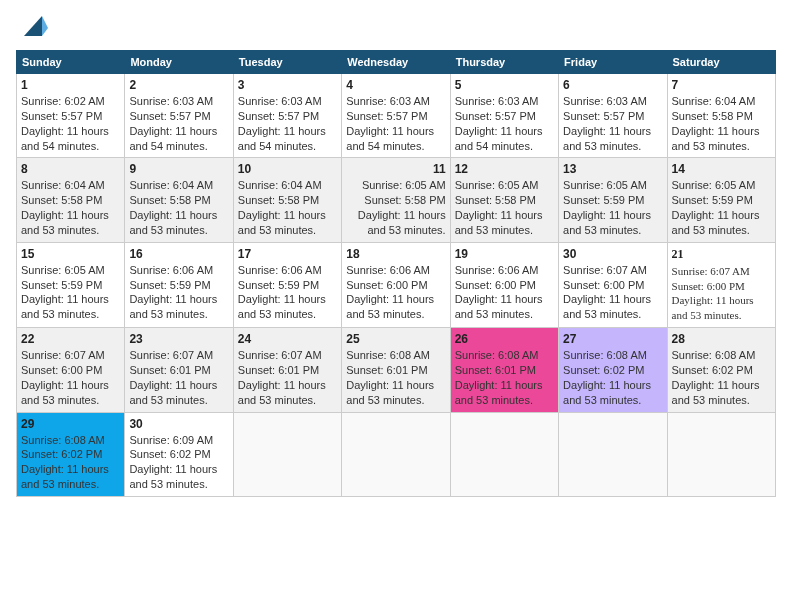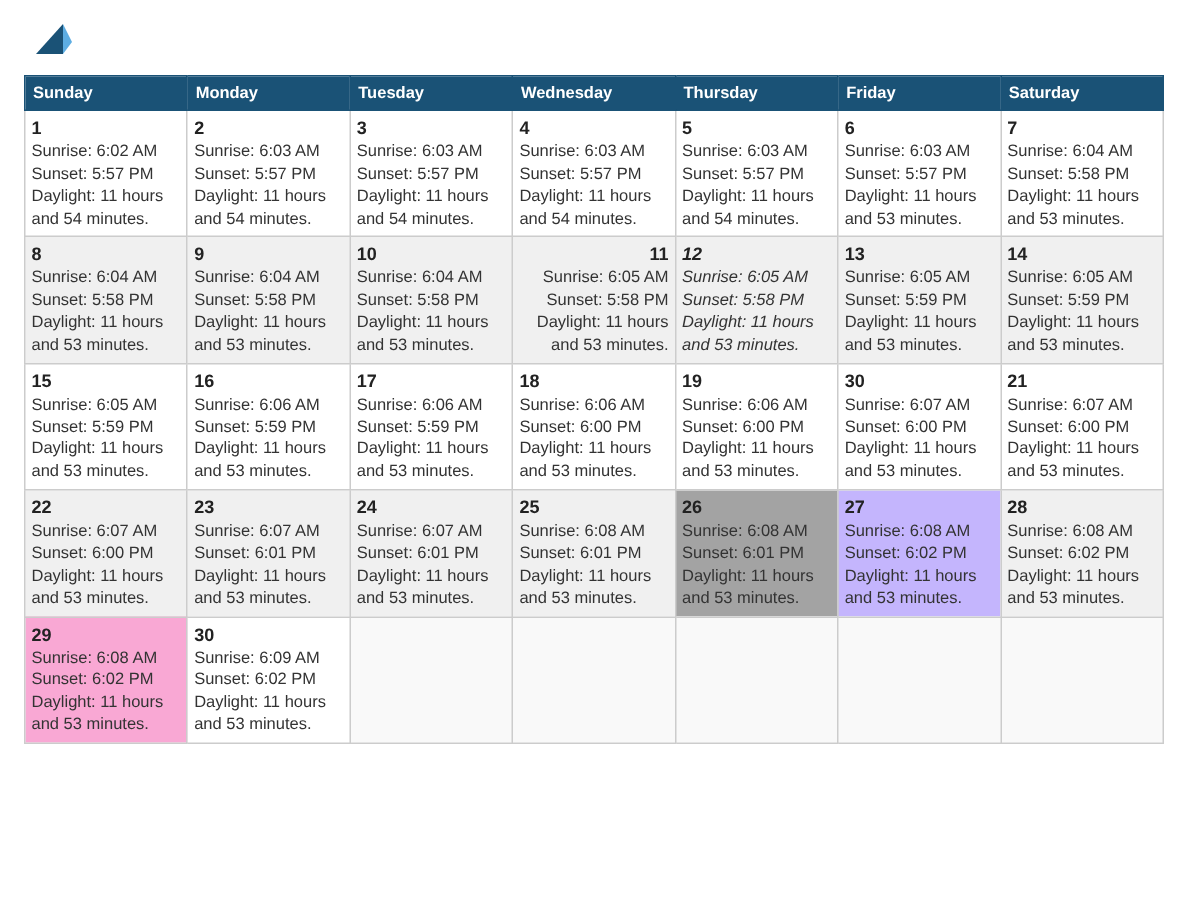--- a/index.html
+++ b/index.html
@@ -212,21 +212,21 @@
           </div>
         </td>
           <td style="background: rgb(240, 240, 240); text-align: right;">
           <span class="day-number">11</span>
           <div class="day-info">
             Sunrise: 6:05 AM<br>
             Sunset: 5:58 PM<br>
             Daylight: 11 hours and 53 minutes.
           </div>
         </td>
-          <td style="background: rgb(240, 240, 240); font-style: italic;">
+          <td style="background: rgb(240, 240, 240);">
           <span class="day-number">12</span>
           <div class="day-info">
             Sunrise: 6:05 AM<br>
             Sunset: 5:58 PM<br>
             Daylight: 11 hours and 53 minutes.
           </div>
         </td>
           <td style="background: rgb(240, 240, 240);">
           <span class="day-number">13</span>
           <div class="day-info">
@@ -286,21 +286,21 @@
           </div>
         </td>
           <td style="background: rgb(255, 255, 255);">
           <span class="day-number">30</span>
           <div class="day-info">
             Sunrise: 6:07 AM<br>
             Sunset: 6:00 PM<br>
             Daylight: 11 hours and 53 minutes.
           </div>
         </td>
-          <td style="background: rgb(255, 255, 255);">
+          <td style="background: rgb(255, 255, 255); font-family: Liberation Serif, serif;">
           <span class="day-number">21</span>
           <div class="day-info">
             Sunrise: 6:07 AM<br>
             Sunset: 6:00 PM<br>
             Daylight: 11 hours and 53 minutes.
           </div>
         </td>
         </tr>
         <tr>
           <td style="background: rgb(240, 240, 240);">
@@ -328,21 +328,21 @@
           </div>
         </td>
           <td style="background: rgb(240, 240, 240);">
           <span class="day-number">25</span>
           <div class="day-info">
             Sunrise: 6:08 AM<br>
             Sunset: 6:01 PM<br>
             Daylight: 11 hours and 53 minutes.
           </div>
         </td>
-          <td style="background: #a3a3a3;">
+          <td style="background: #ec4899;">
           <span class="day-number">26</span>
           <div class="day-info">
             Sunrise: 6:08 AM<br>
             Sunset: 6:01 PM<br>
             Daylight: 11 hours and 53 minutes.
           </div>
         </td>
           <td style="background: #c4b5fd;">
           <span class="day-number">27</span>
           <div class="day-info">
@@ -354,21 +354,21 @@
           <td style="background: rgb(240, 240, 240);">
           <span class="day-number">28</span>
           <div class="day-info">
             Sunrise: 6:08 AM<br>
             Sunset: 6:02 PM<br>
             Daylight: 11 hours and 53 minutes.
           </div>
         </td>
         </tr>
         <tr class="last-row">
-          <td style="background: #f9a8d4;">
+          <td style="background: #0ea5e9;">
           <span class="day-number">29</span>
           <div class="day-info">
             Sunrise: 6:08 AM<br>
             Sunset: 6:02 PM<br>
             Daylight: 11 hours and 53 minutes.
           </div>
         </td>
           <td style="background: rgb(255, 255, 255);">
           <span class="day-number">30</span>
           <div class="day-info">

